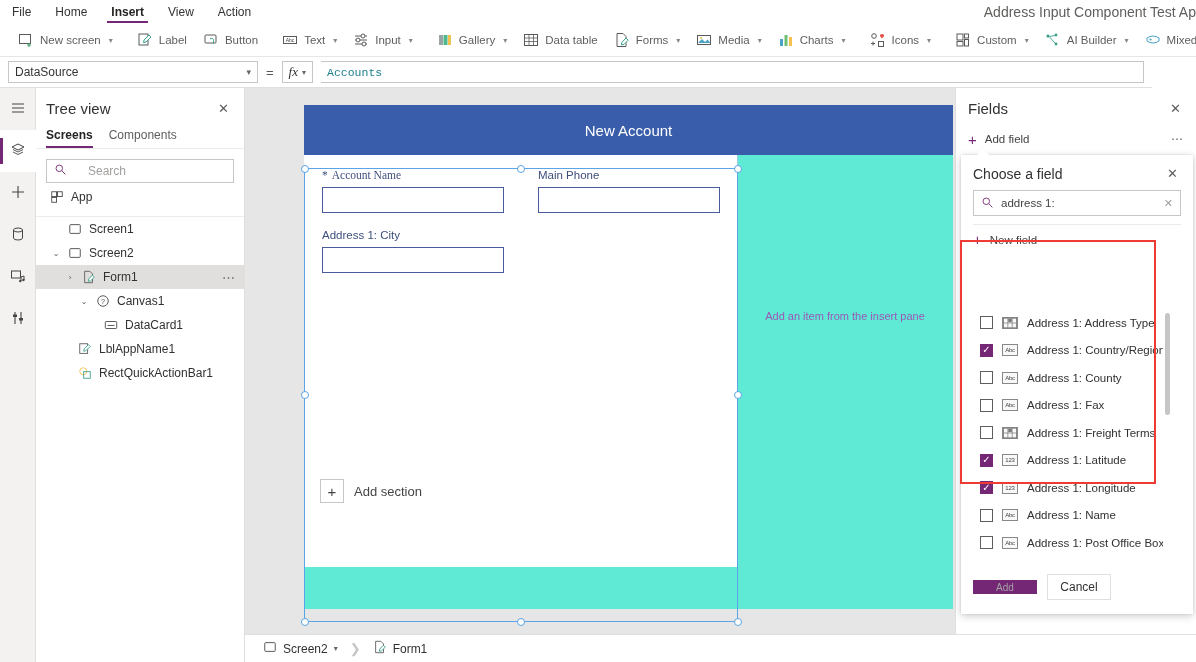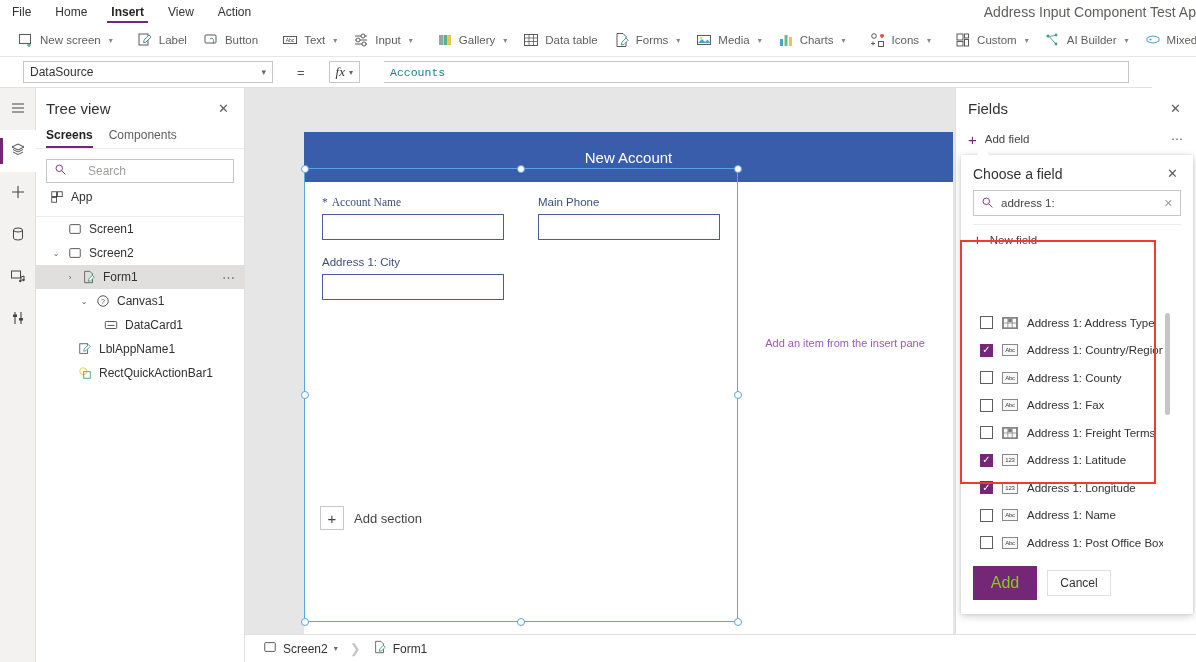--- a/index.html
+++ b/index.html
@@ -49,21 +49,21 @@
   .rb .chev { font-size:8px; color:#888; margin-left:2px; }
   .rb-sep {
     width:1px; height:20px; background:#e1e1e1; margin:0 4px;
   }
   .ricon { width:16px; height:16px; display:inline-block; flex:0 0 16px; }
 
   
   #formulabar {
     position:absolute; left:0; top:57px; width:1152px; height:31px;
     background:#ffffff; border-bottom:1px solid #e1dfdd;
-    display:flex; align-items:center; padding:0 23px; gap:24px;
+    display:flex; align-items:center; padding:0 8px; gap:8px;
   }
   #prop-select {
     width:250px; height:22px; border:1px solid #c8c6c4; background:#fff;
     display:flex; align-items:center; padding:0 6px; font-size:12px;
     color:#333; justify-content:space-between; cursor:pointer;
   }
   #prop-select .chev { font-size:9px; color:#666; }
   #eq { font-size:13px; color:#555; }
   #fx-btn {
     height:22px; border:1px solid #c8c6c4; background:#fff;
@@ -130,22 +130,22 @@
   .tree-row .tlabel { flex:1; white-space:nowrap; overflow:hidden; }
   .tree-row .dots { color:#605e5c; font-size:13px; letter-spacing:1px; }
   #tv-app-row { border-bottom:1px solid #edebe9; padding-bottom:16px; }
 
   
   #workspace {
     position:absolute; left:245px; top:88px; width:710px; height:546px;
     background:#e6e6e6; overflow:hidden;
   }
   #app-canvas {
-    position:absolute; left:59px; top:44px; width:649px; height:504px;
-    background:#ffffff;
+    position:absolute; left:59px; top:17px; width:649px; height:504px;
+    background:#5eead4;
     padding-left:22px;
   }
   #app-header {
     position:absolute; left:0; top:0; width:649px; height:50px;
     background:#3a5dab; color:#ffffff;
     display:flex; align-items:center; justify-content:center;
     font-size:15px;
   }
   #form-area {
     position:absolute; left:0; top:50px; width:433px; height:412px;
@@ -281,22 +281,22 @@
   }
   #list-scrollbar .thumb {
     position:absolute; left:0; top:0; width:5px; height:102px;
     background:#c8c6c4; border-radius:3px;
   }
   #co-buttons {
     position:absolute; left:0; bottom:14px; width:232px;
     display:flex; align-items:center; padding-left:12px; gap:10px;
   }
   .btn-primary {
-    background:#742774; color:#84cc16; border:none;
-    height:34px; width:64px; font-size:16px; cursor:pointer;
+    background:#742774; color:#a3a3a3; border:none;
+    height:14px; width:64px; font-size:10px; cursor:pointer;
     font-family:"Liberation Sans", sans-serif;
   }
   .btn-secondary {
     background:#ffffff; color:#323130; border:1px solid #e1dfdd;
     height:26px; width:64px; font-size:12px; cursor:pointer;
     font-family:"Liberation Sans", sans-serif;
   }
 </style>
 </head>
 <body>

